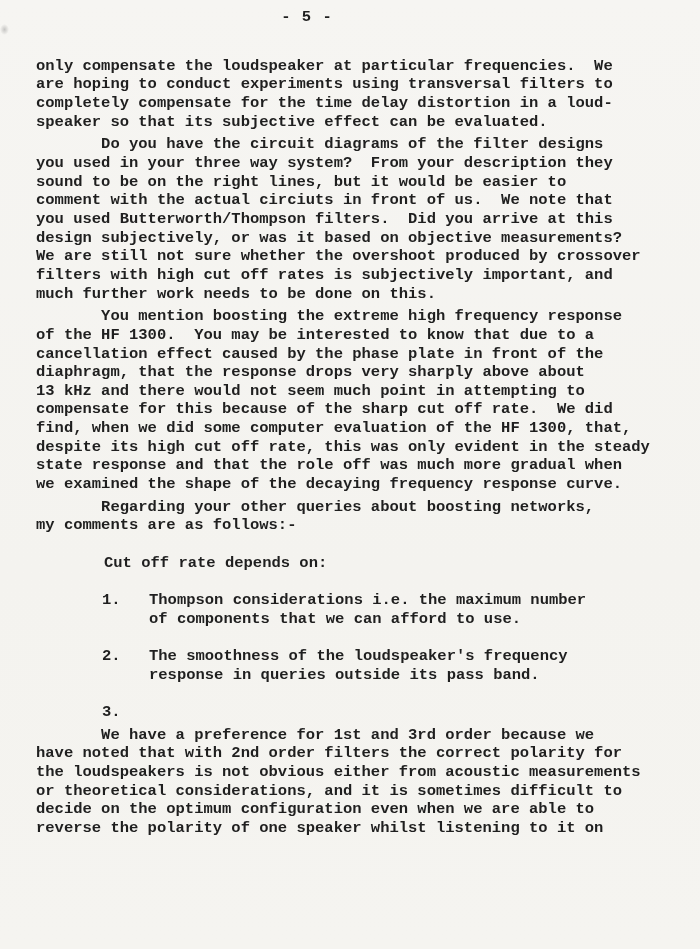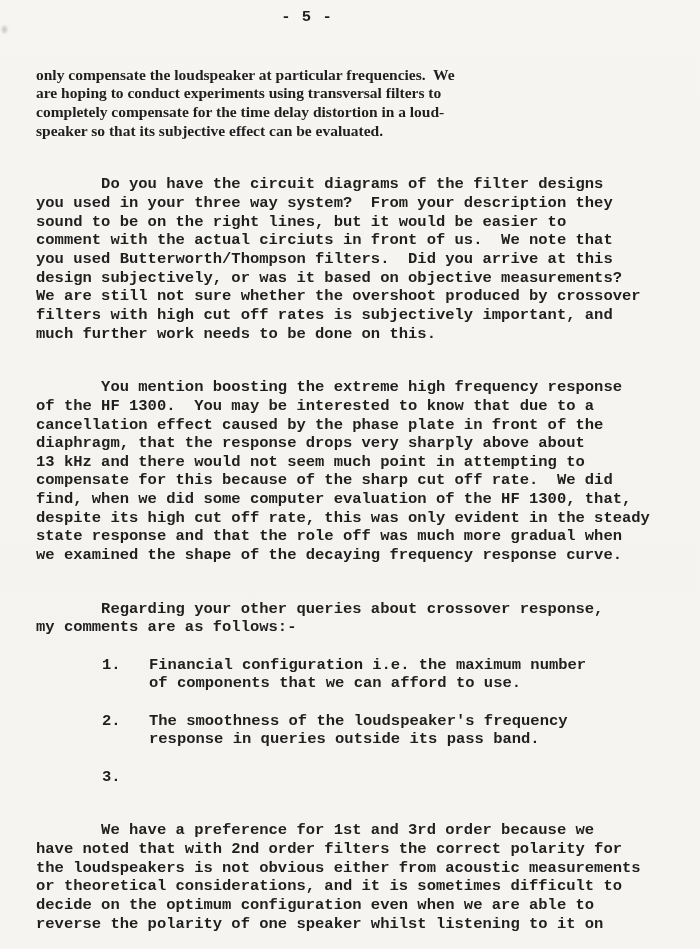--- a/index.html
+++ b/index.html
@@ -31,25 +31,24 @@
     -webkit-font-smoothing: antialiased;
   }
   .page-number {
     width: 542px;
     text-align: center;
     white-space: pre;
     letter-spacing: 1px;
   }
   .para {
     white-space: pre;
-    margin-top: 35px;
+    margin-top: 4px;
   }
   .para.first {
-    margin-top: 39px;
-    font-family: Liberation Serif, serif;
+    margin-top: 30px;
   }
   .subhead {
     margin-left: 68px;
     margin-top: 18.65px;
     white-space: pre;
   }
   .list-item {
     display: flex;
     margin-left: 66px;
     margin-top: 18.65px;
@@ -97,27 +96,28 @@
 of the HF 1300.  You may be interested to know that due to a
 cancellation effect caused by the phase plate in front of the
 diaphragm, that the response drops very sharply above about
 13 kHz and there would not seem much point in attempting to
 compensate for this because of the sharp cut off rate.  We did
 find, when we did some computer evaluation of the HF 1300, that,
 despite its high cut off rate, this was only evident in the steady
 state response and that the role off was much more gradual when
 we examined the shape of the decaying frequency response curve.</div>
 
-  <div class="para">       Regarding your other queries about crossover response,
+  <div class="para">       Regarding your other queries about boosting networks,
 my comments are as follows:-</div>
 
+  <div class="subhead">Cut off rate depends on:</div>
 
   <div class="list-item">
     <span class="num">1.</span>
-    <span class="item-text">Financial configuration i.e. the maximum number
+    <span class="item-text">Thompson considerations i.e. the maximum number
 of components that we can afford to use.</span>
   </div>
 
   <div class="list-item">
     <span class="num">2.</span>
     <span class="item-text">The smoothness of the loudspeaker's frequency
 response in queries outside its pass band.</span>
   </div>
 
   <div class="list-item">

